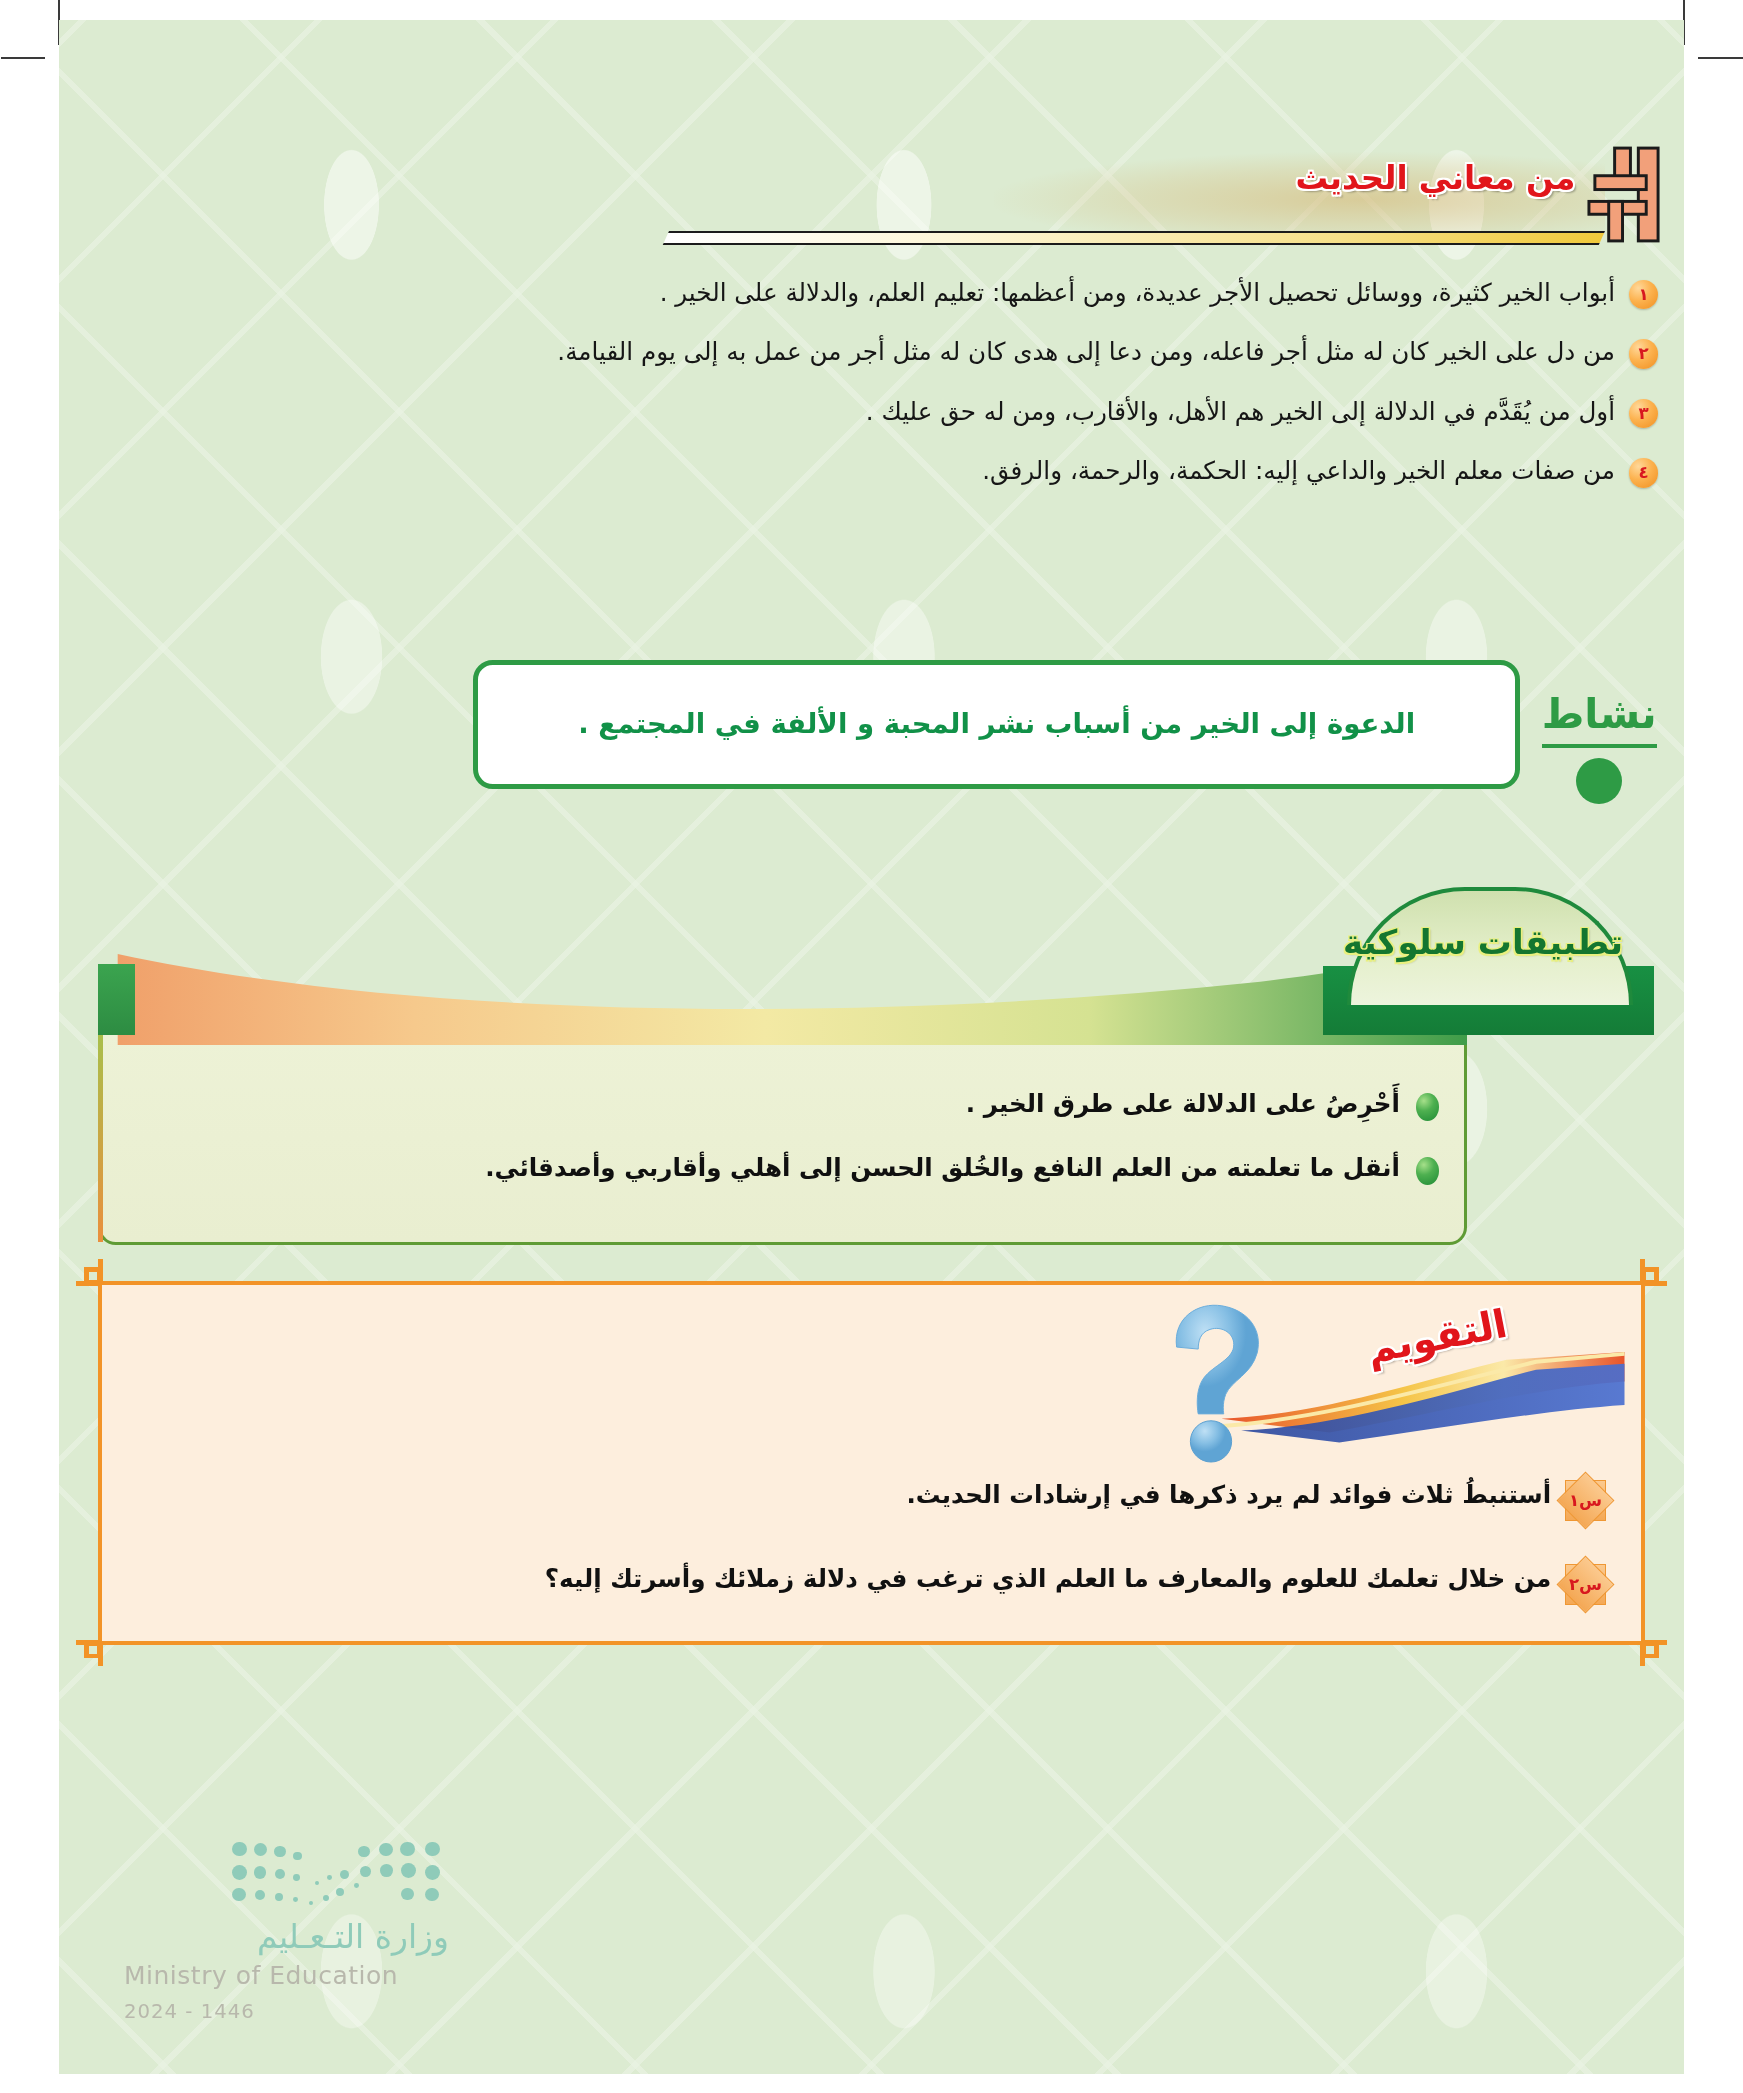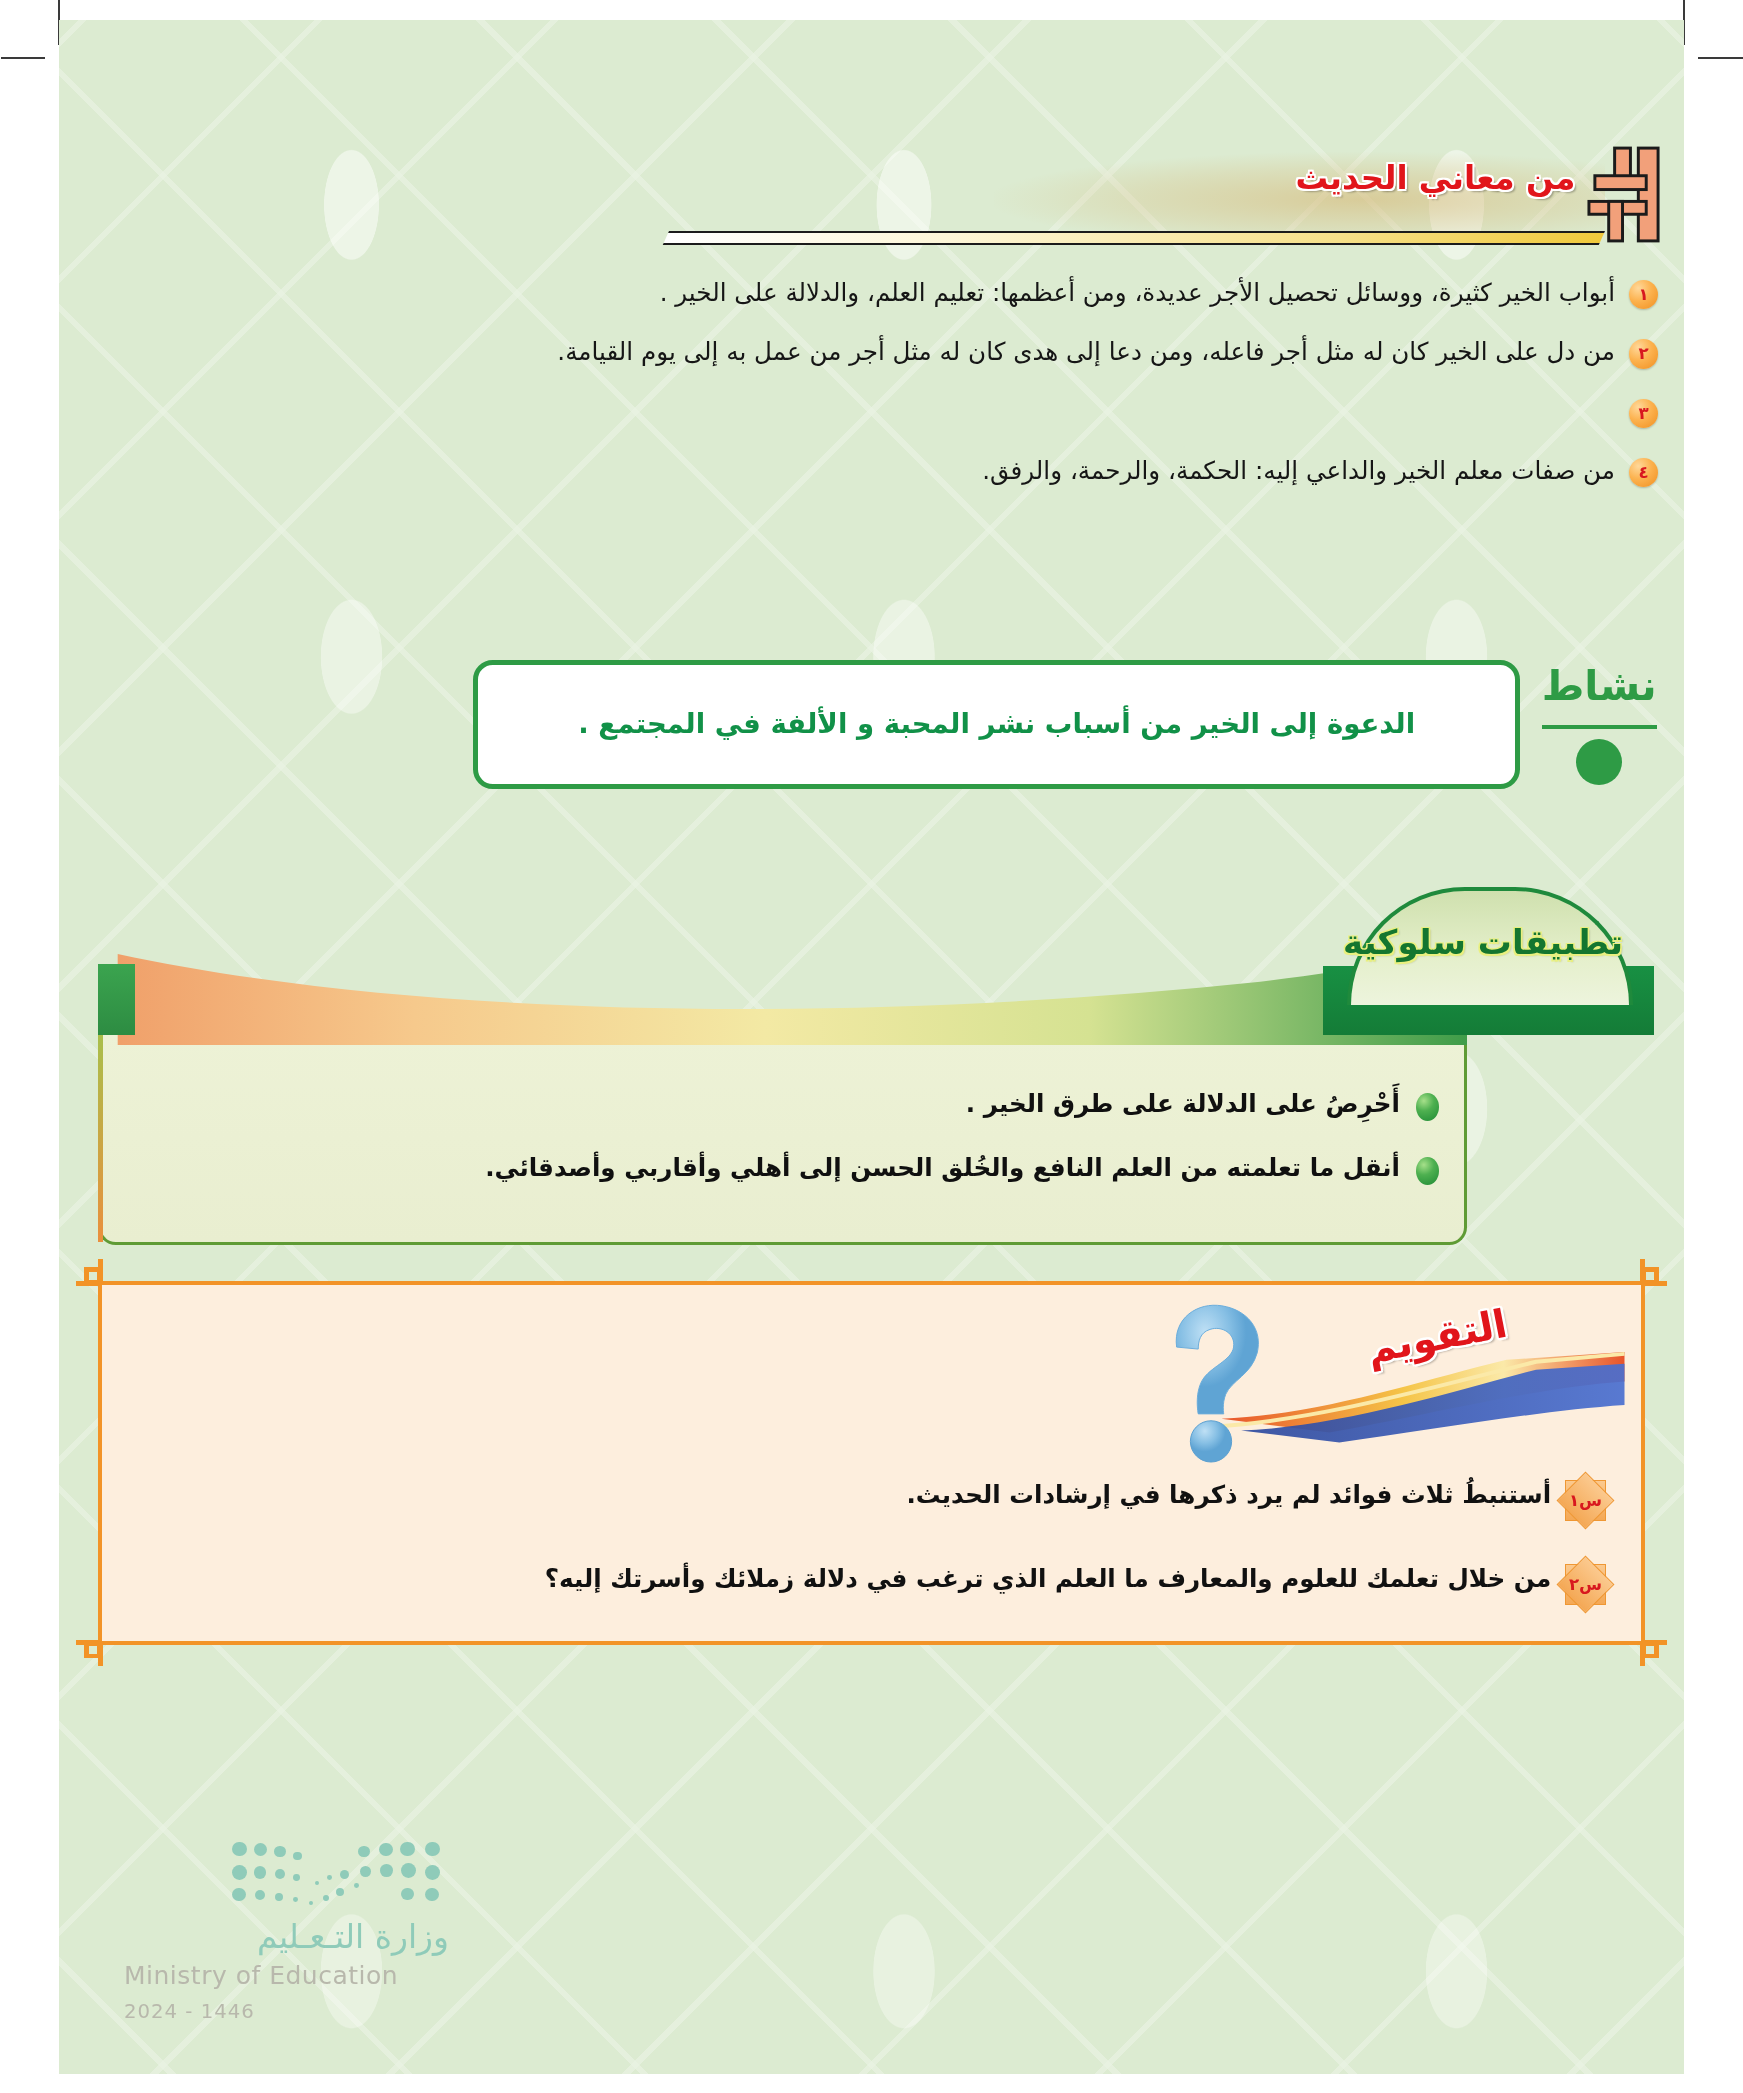--- a/index.html
+++ b/index.html
@@ -104,21 +104,21 @@
   }
 
   
   .activity{position:absolute;right:15.8px;top:640px;width:1566px;height:187px;}
   .act-label{
     position:absolute;right:0;top:5.9px;width:138px;text-align:center;
   }
   .act-label .word{
     font-family:"DejaVu Sans",sans-serif;font-weight:bold;
     font-size:41px;color:#2e9b45;line-height:1;
-    border-bottom:4.9px solid #2e9b45;padding-bottom:18px;display:inline-block;
+    border-bottom:4.9px solid #2e9b45;padding-bottom:9px;display:inline-block;margin-top:28px;
   }
   .act-label .dot{
     width:46px;height:46px;border-radius:50%;background:#2e9b45;
     margin:10.8px auto 0;
   }
   .act-box{
     position:absolute;right:148px;top:0;width:1047px;height:129px;
     background:#ffffff;border:5.9px solid #2e9b45;border-radius:19.7px;
     box-sizing:border-box;
     display:flex;flex-direction:column;justify-content:center;
@@ -292,20 +292,21 @@
     <div class="numrow">
       <div class="numbadge">١</div>
       <div class="numtext">أبواب الخير كثيرة، ووسائل تحصيل الأجر عديدة، ومن أعظمها: تعليم العلم، والدلالة على الخير .</div>
     </div>
     <div class="numrow">
       <div class="numbadge">٢</div>
       <div class="numtext">من دل على الخير كان له مثل أجر فاعله، ومن دعا إلى هدى كان له مثل أجر من عمل به إلى يوم القيامة.</div>
     </div>
     <div class="numrow">
       <div class="numbadge">٣</div>
+      <div class="numtext">أول من يُقَدَّم في الدلالة إلى الخير هم الأهل، والأقارب، ومن له حق عليك .</div>
     </div>
     <div class="numrow">
       <div class="numbadge">٤</div>
       <div class="numtext">من صفات معلم الخير والداعي إليه: الحكمة، والرحمة، والرفق.</div>
     </div>
   </div>
 
   <div class="activity">
     <div class="act-label">
       <div class="word">نشاط</div>

